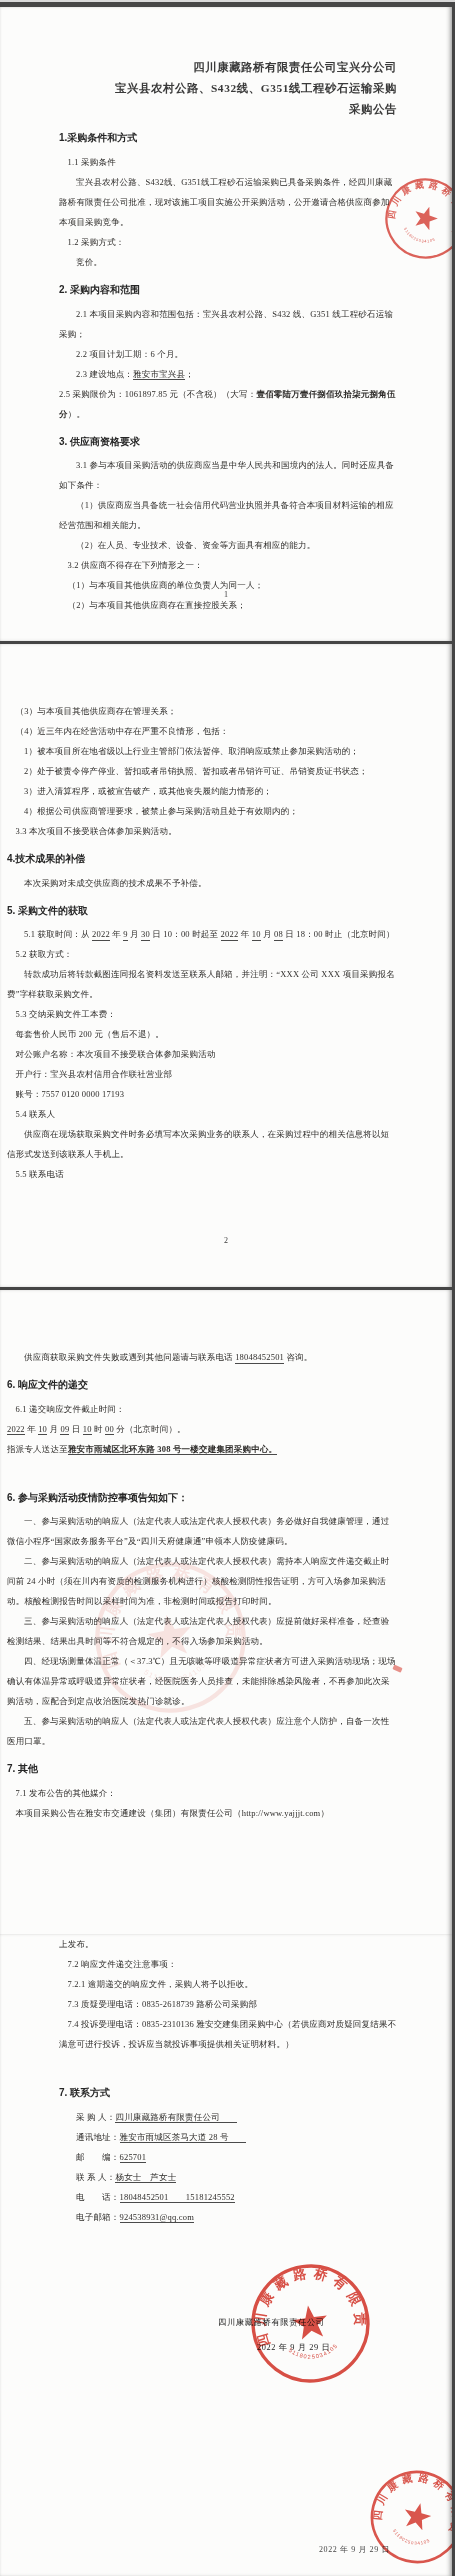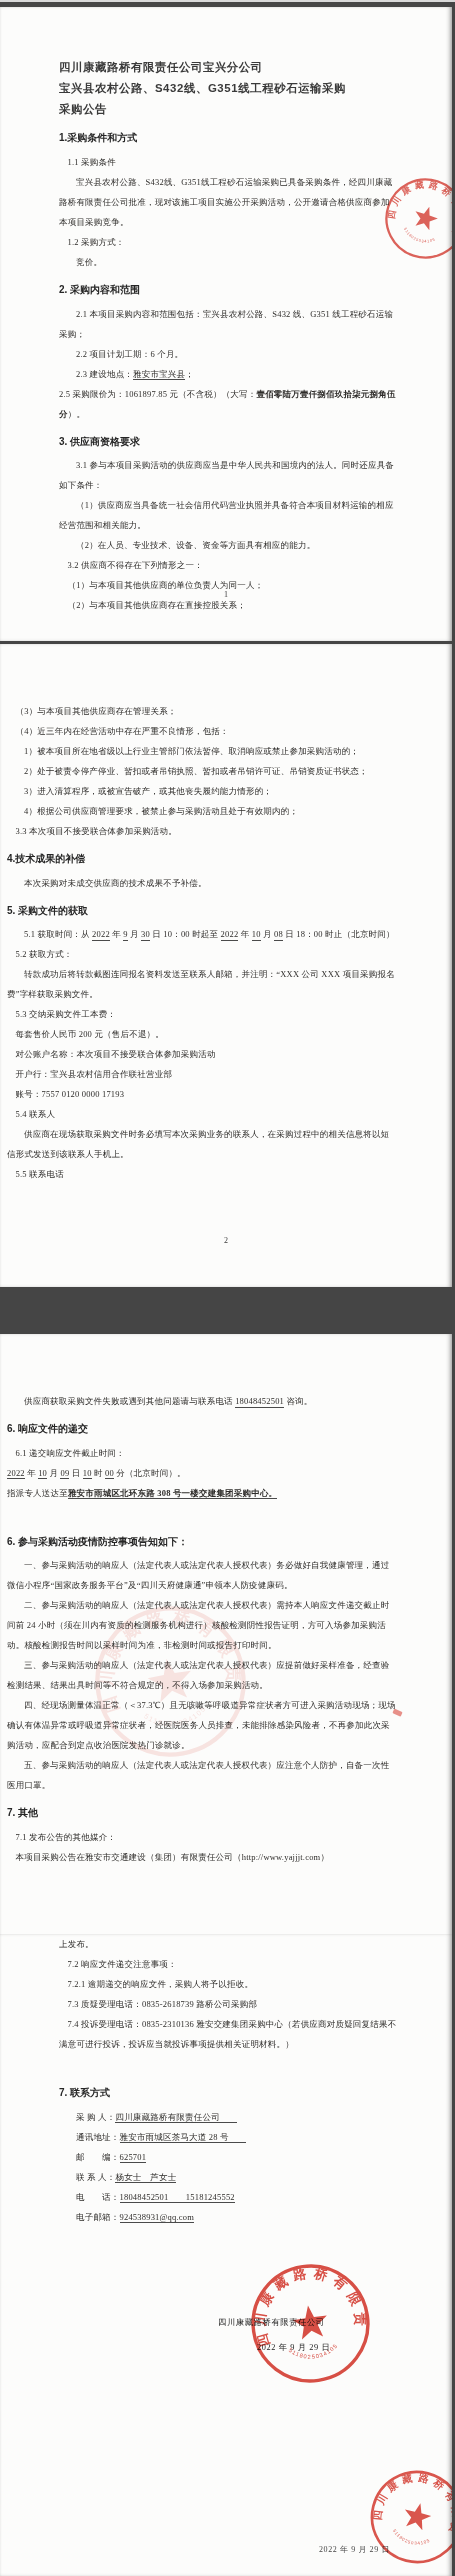--- a/index.html
+++ b/index.html
@@ -3,28 +3,28 @@
 <meta charset="utf-8">
 <style>
   html,body{margin:0;padding:0;background:#454545;}
   .canvas{position:relative;width:455px;height:2576px;background:#454545;overflow:hidden;
           font-family:"Liberation Serif", serif;}
   .topstrip{position:absolute;top:0;left:0;width:100%;height:1.7px;background:#d8d8d8;}
   .page{position:absolute;left:0;width:452px;background:#fcfcfb;overflow:hidden;
         box-shadow:inset -4px 0 5.1px -2.8px rgba(0,0,0,.45), inset 1.1px 0 2.3px -1.1px rgba(0,0,0,.15);}
   .page1{top:7.4px;height:634px;}
   .page2{top:644px;height:643px;}
-  .page3{top:1290px;height:772px;margin-top:44px;}
+  .page3{top:1290px;height:772px;}
   .page4{top:1934px;height:642px;}
   .content{padding:0 55px 0 59px;color:#2e2c2a;}
   .page1 .content{padding-top:50px;}
   .page2 .content,.page3 .content{padding-top:57px;padding-left:7px;}
   .page4 .content{}
-  .title{text-align:left;font-size:11.4px;line-height:21px;font-weight:600;color:#3a3a3a;
-         font-family:Liberation Sans, sans-serif;letter-spacing:0.6px;}
+  .title{text-align:right;font-size:11.4px;line-height:21px;font-weight:600;color:#3a3a3a;
+         font-family:Liberation Serif, serif;letter-spacing:0.6px;}
   .h{font-size:10px;font-weight:700;color:#262626;line-height:17px;margin:9px 0 5.7px;
      font-family:"Liberation Sans", sans-serif;}
   .h.gap{margin-top:30px;}
   .content .h:first-child{margin-top:0;}
   p.body{font-size:8.5px;line-height:20px;margin:0;letter-spacing:0.2px;}
   .ind0{text-indent:0;}
   .ind1{text-indent:8.5px;}
   .ind2{text-indent:17px;}
   .u{border-bottom:0.6px solid #4a4a4a;padding-bottom:0.6px;}
   .b{font-weight:700;}

